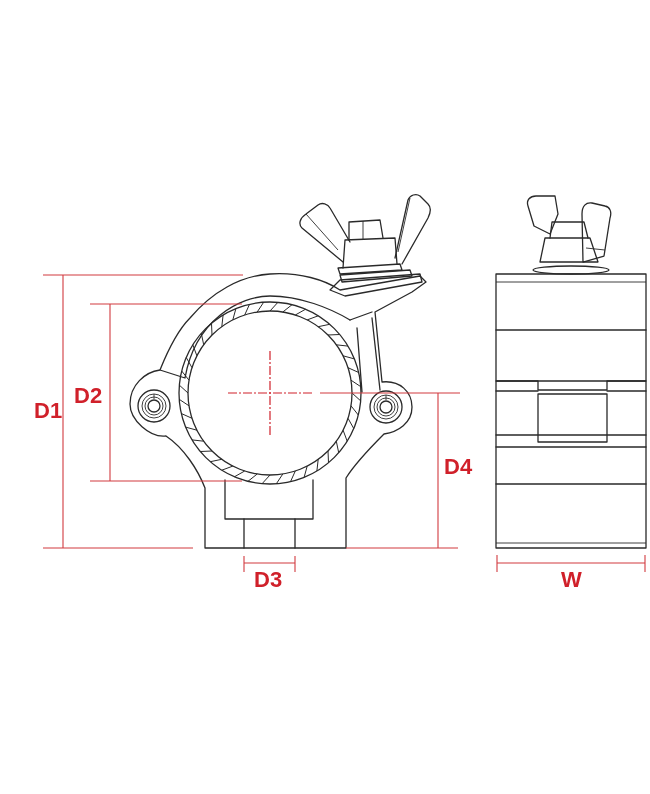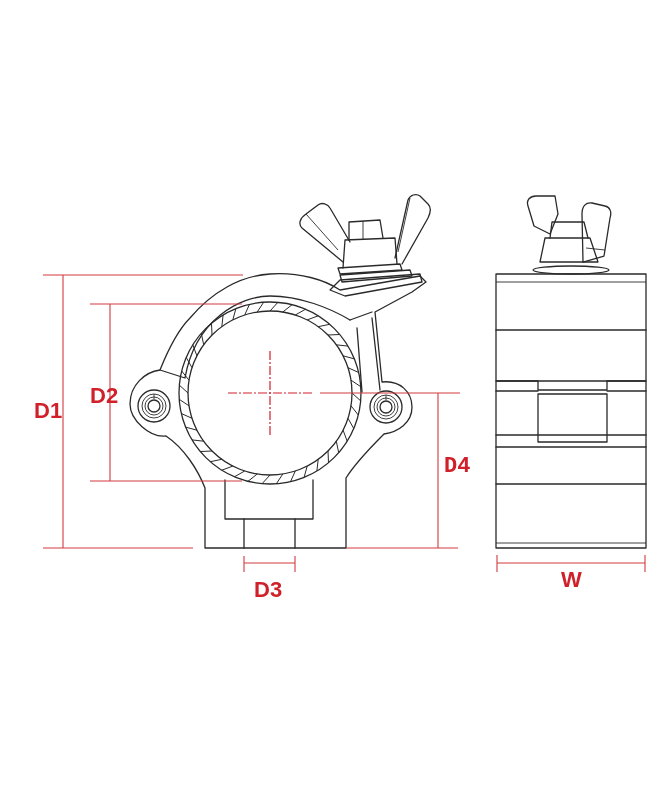--- a/index.html
+++ b/index.html
@@ -163,16 +163,16 @@
   </g>
 
   <g>
     <line class="dim" x1="497" y1="563" x2="645" y2="563"></line>
     <line class="dim" x1="497" y1="555" x2="497" y2="572"></line>
     <line class="dim" x1="645" y1="555" x2="645" y2="572"></line>
   </g>
 </svg>
 
 <div class="lbl" style="left:34px; top:400px;">D1</div>
-<div class="lbl" style="left:74px; top:385px;margin-left:16px;">D2</div>
-<div class="lbl" style="left:254px; top:569px;margin-top:10px;">D3</div>
-<div class="lbl" style="left:444px; top:456px;font-family:Liberation Mono, monospace;">D4</div>
+<div class="lbl" style="left:74px; top:385px;">D2</div>
+<div class="lbl" style="left:254px; top:569px;">D3</div>
+<div class="lbl" style="left:444px; top:456px;">D4</div>
 <div class="lbl" style="left:561px; top:569px;">W</div>
 
 </body></html>

